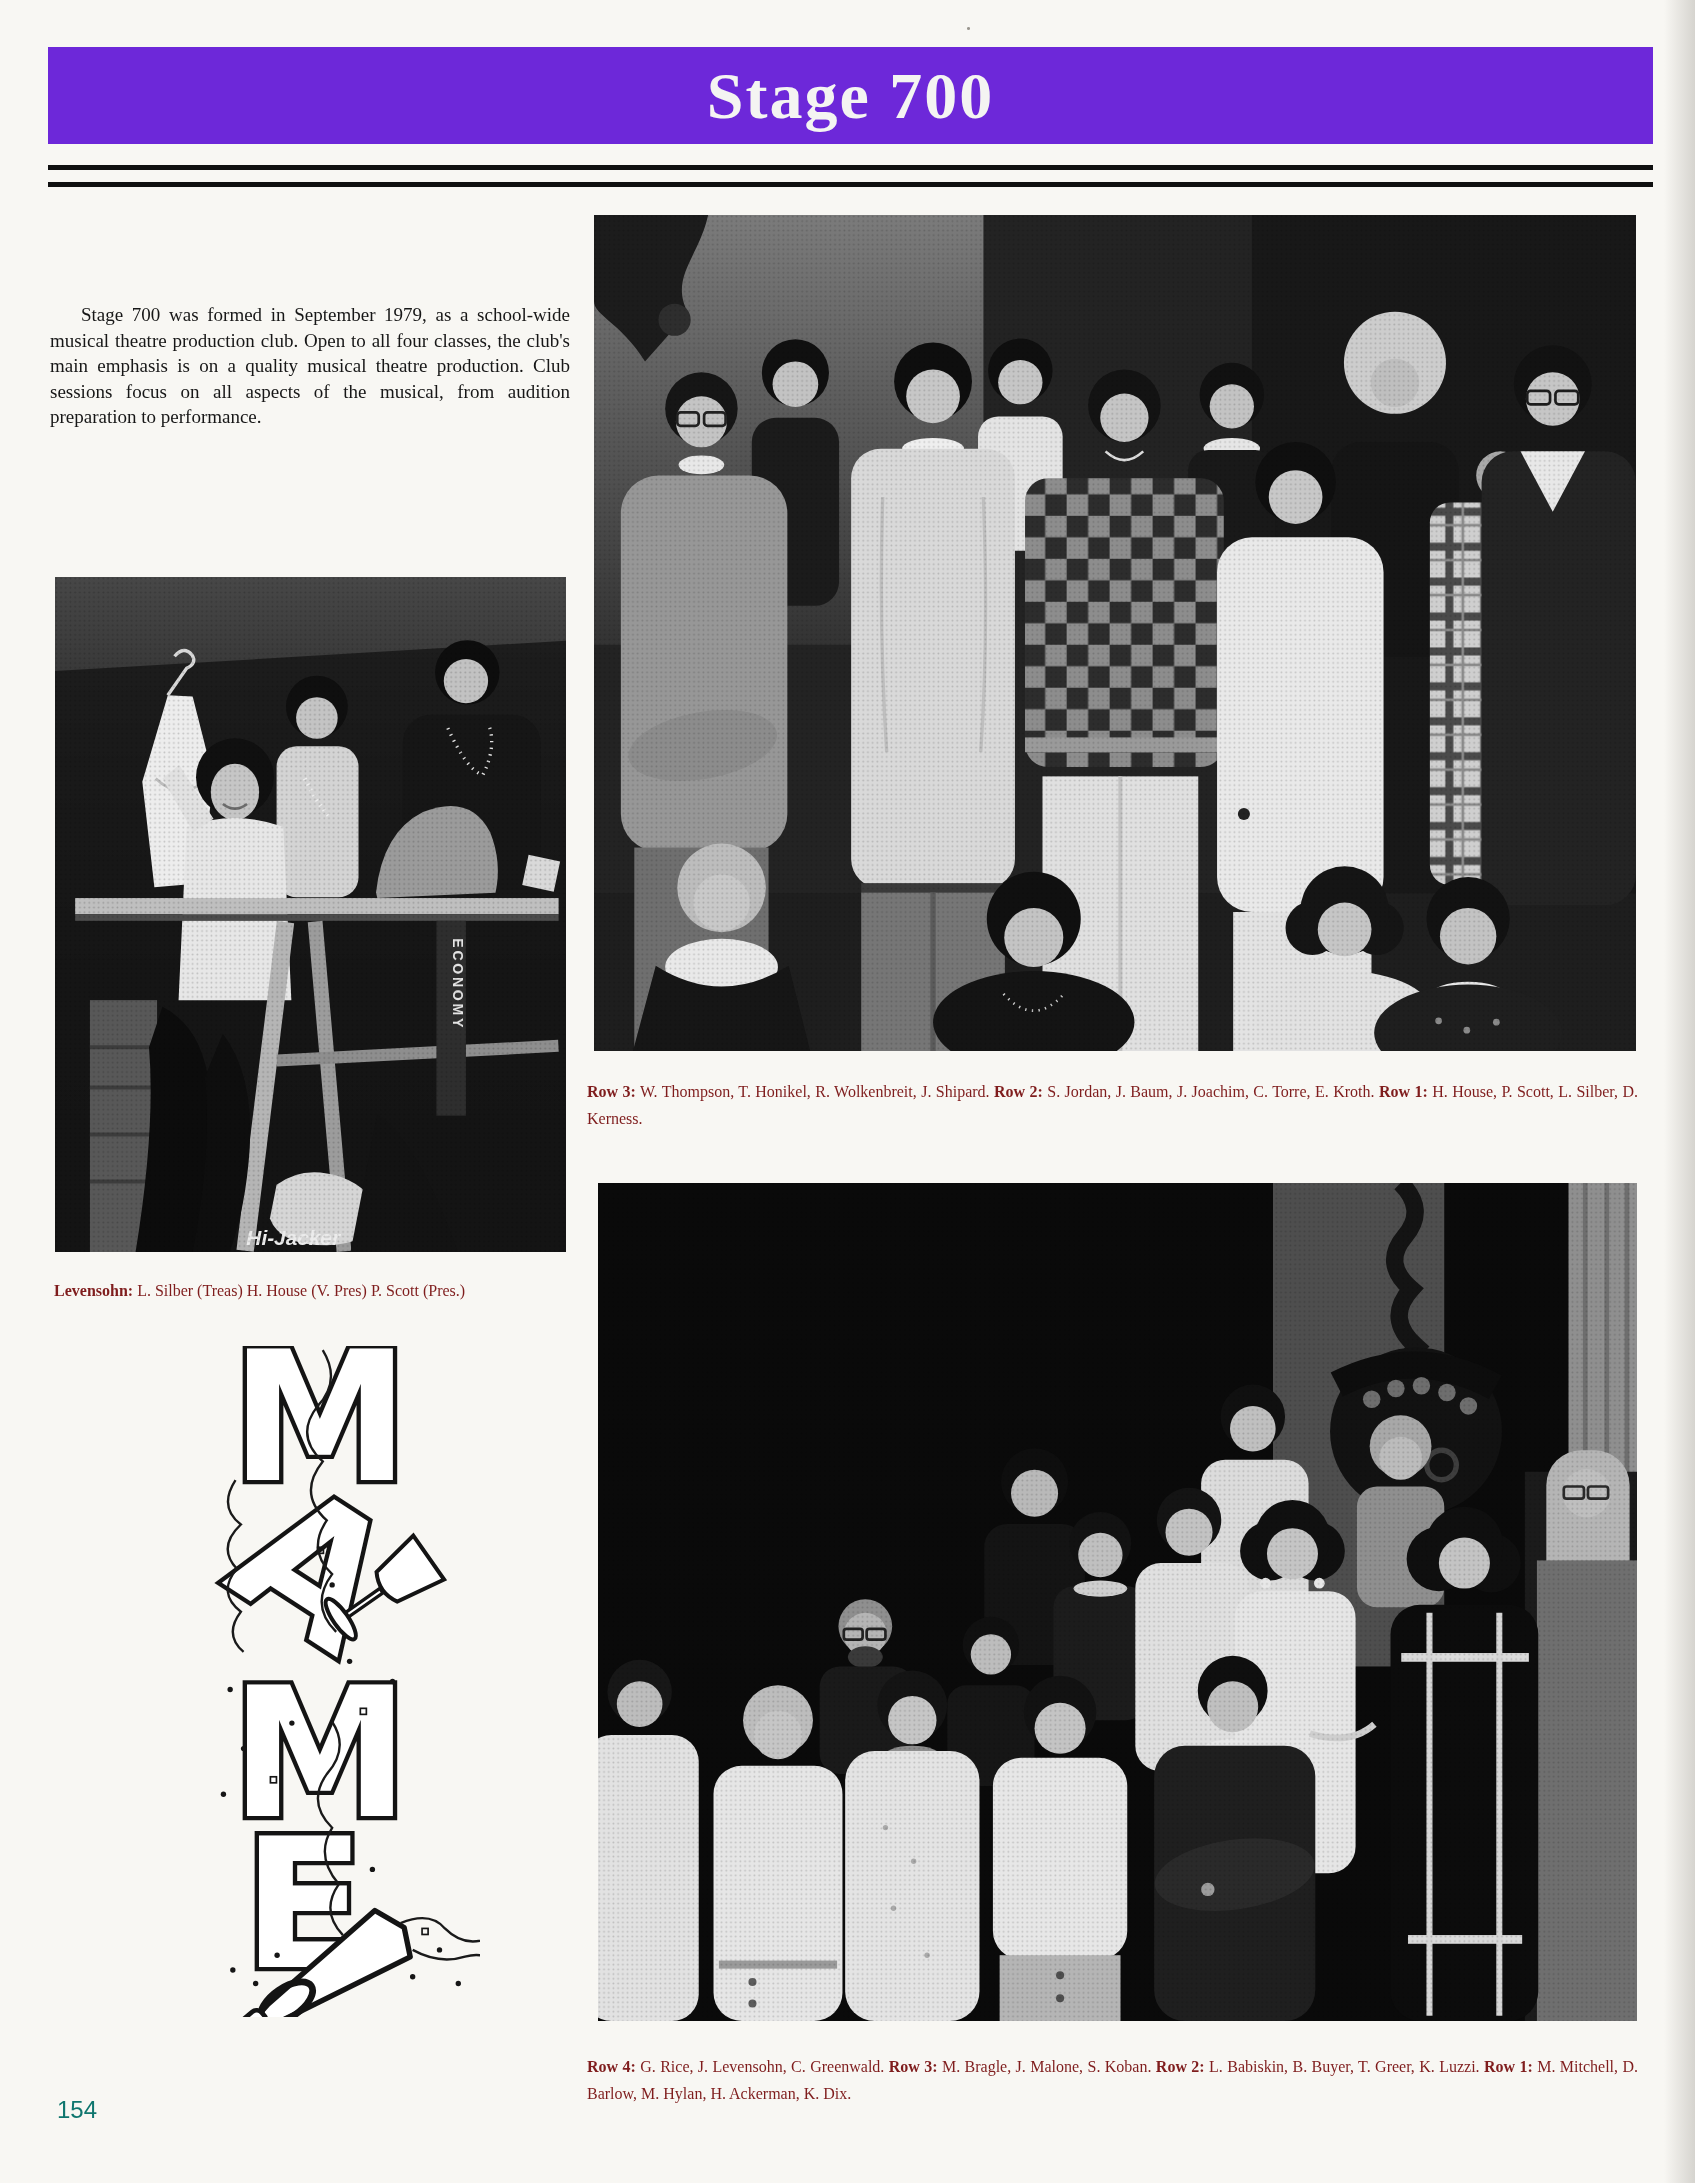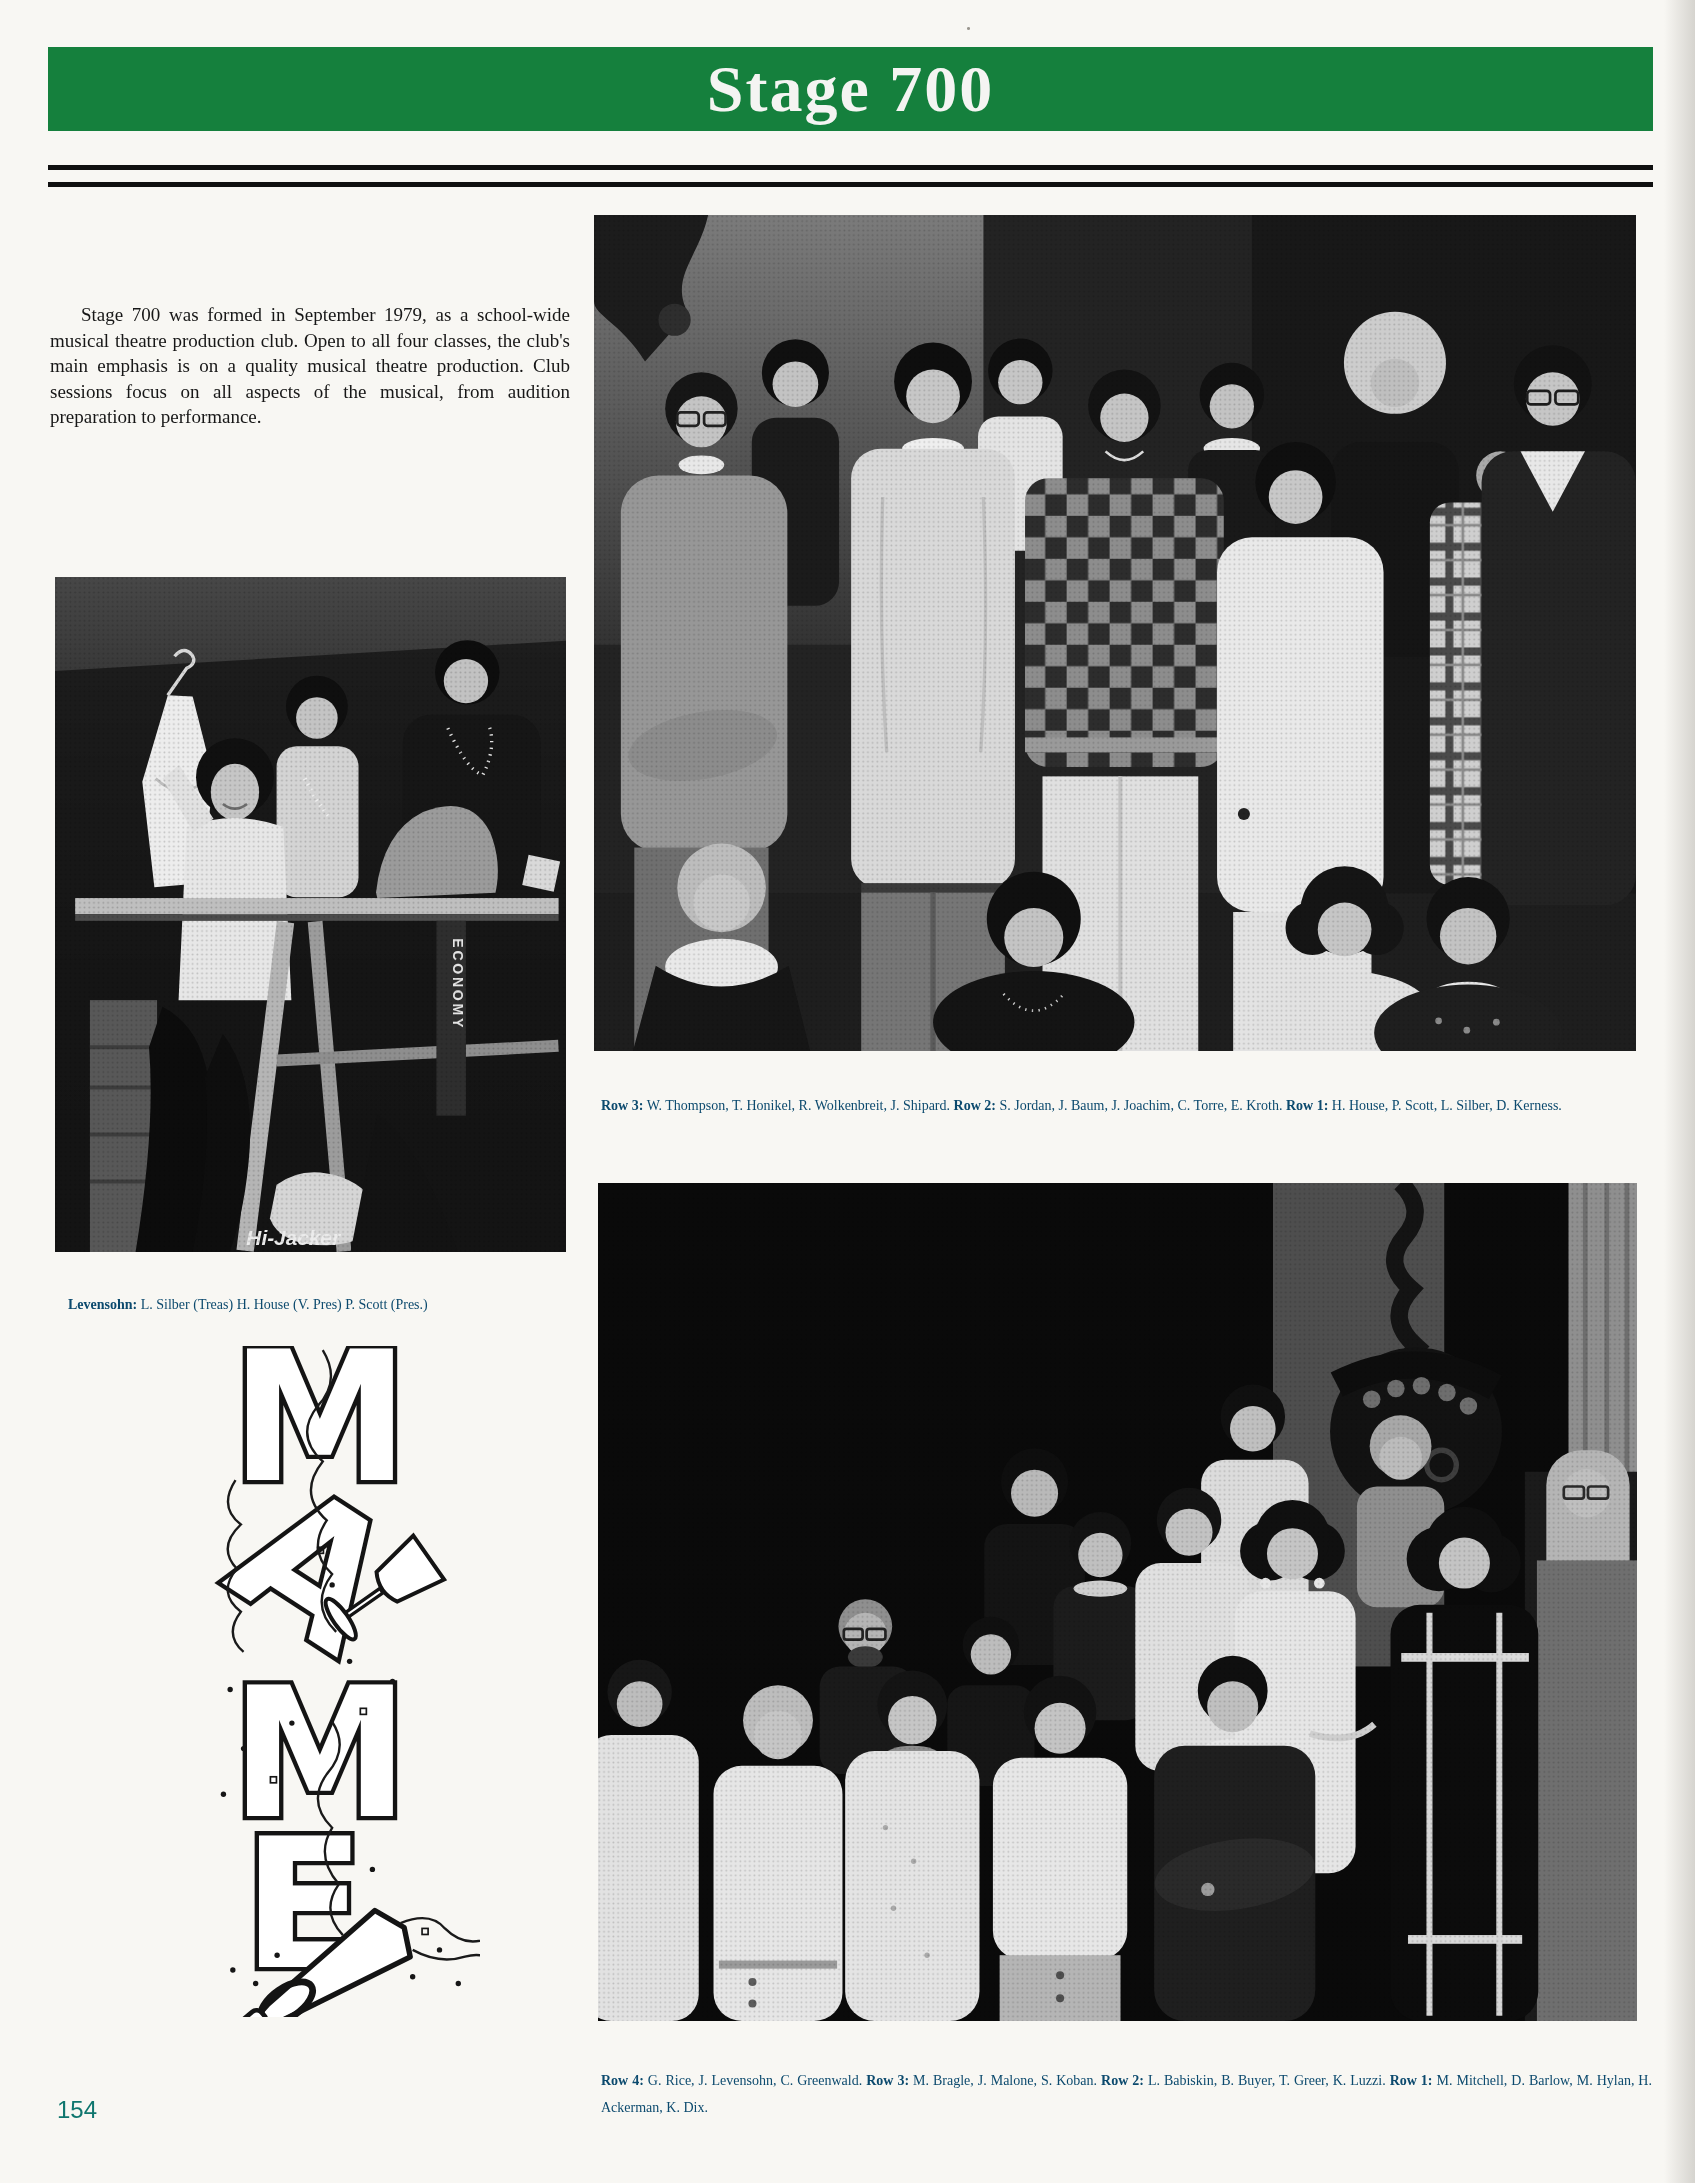--- a/index.html
+++ b/index.html
@@ -5,21 +5,21 @@
   html,body{margin:0;padding:0;}
   body{
     width:1696px;height:2183px;position:relative;overflow:hidden;
     background:#f8f7f3;
     font-family:"Liberation Serif","DejaVu Serif",serif;
     color:#1a1a1a;
   }
   .abs{position:absolute;}
   
   .title-bar{
-    left:48px;top:47px;width:1605px;height:84px;background:#15803d;
+    left:48px;top:47px;width:1605px;height:97px;background:#6d28d9;
     display:flex;align-items:center;justify-content:center;
   }
   .title-bar h1{
     margin:0;color:#f4f4f2;font-size:66px;font-weight:bold;
     letter-spacing:2px;font-family:"Liberation Serif","DejaVu Serif",serif;
   }
   .rule{background:#101010;}
   .rule-1{left:48px;top:165px;width:1605px;height:4.7px;}
   .rule-2{left:48px;top:182px;width:1605px;height:5.4px;}
   .speck{left:967px;top:27px;width:3.4px;height:2.7px;background:#9a968e;border-radius:50%;}
@@ -30,21 +30,21 @@
     color:#171717;
   }
   
   .photo{background:#111;}
   .photo svg{display:block;width:100%;height:100%;}
   .officers-photo{left:55px;top:577px;width:511px;height:675px;}
   .top-photo{left:594px;top:215px;width:1042px;height:836px;}
   .bottom-photo{left:598px;top:1183px;width:1039px;height:838px;}
   
   .caption{
-    margin:14px;font-size:14px;line-height:27px;text-align:justify;color:#0c4a6e;
+    margin:0;font-size:16px;line-height:27px;text-align:justify;color:#7f1d1d;
   }
   .caption b{font-weight:bold;}
   .officers-caption{left:54px;top:1277px;width:514px;}
   .top-caption{left:587px;top:1078px;width:1051px;}
   .bottom-caption{left:587px;top:2053px;width:1051px;}
   
   .mame-art{left:191px;top:1346px;width:289px;height:671px;}
   .mame-art svg{display:block;width:100%;height:100%;}
   
   .page-number{

